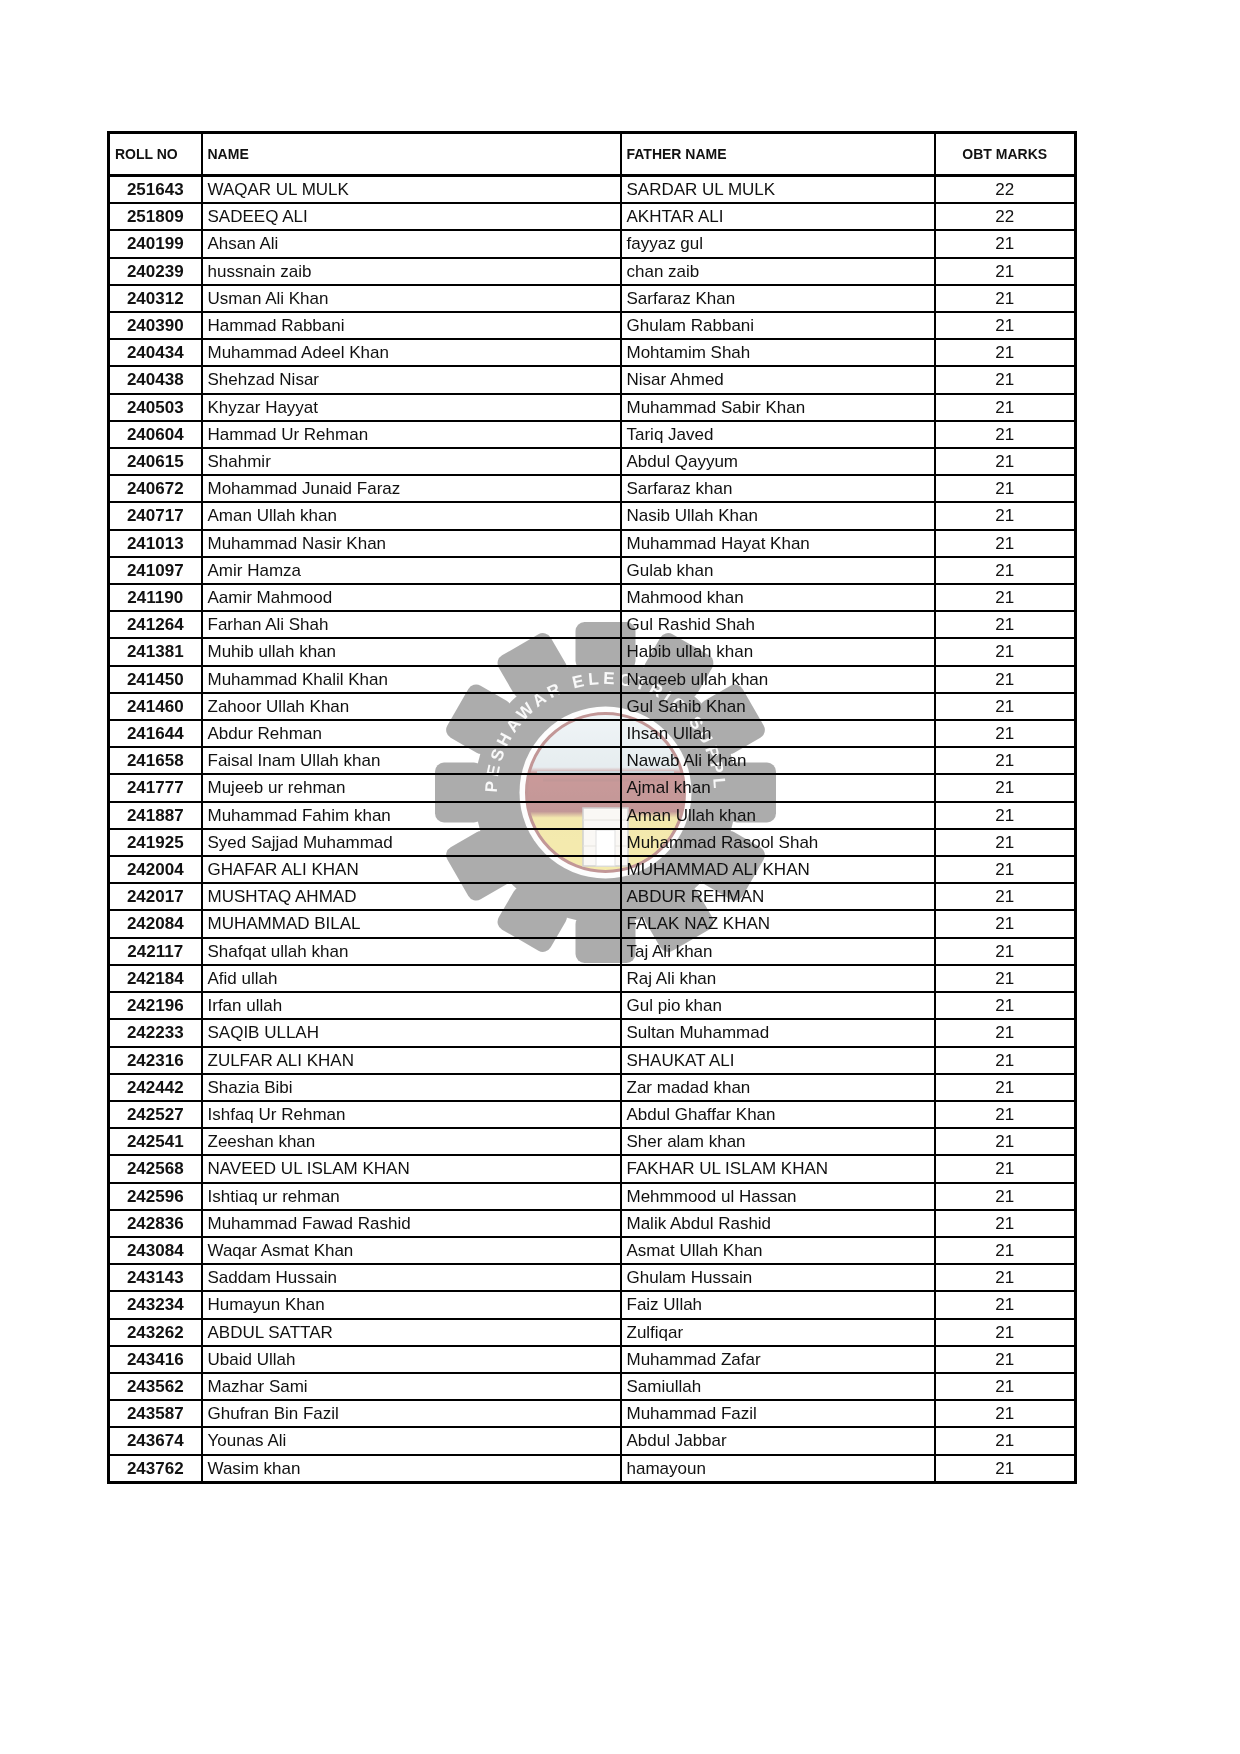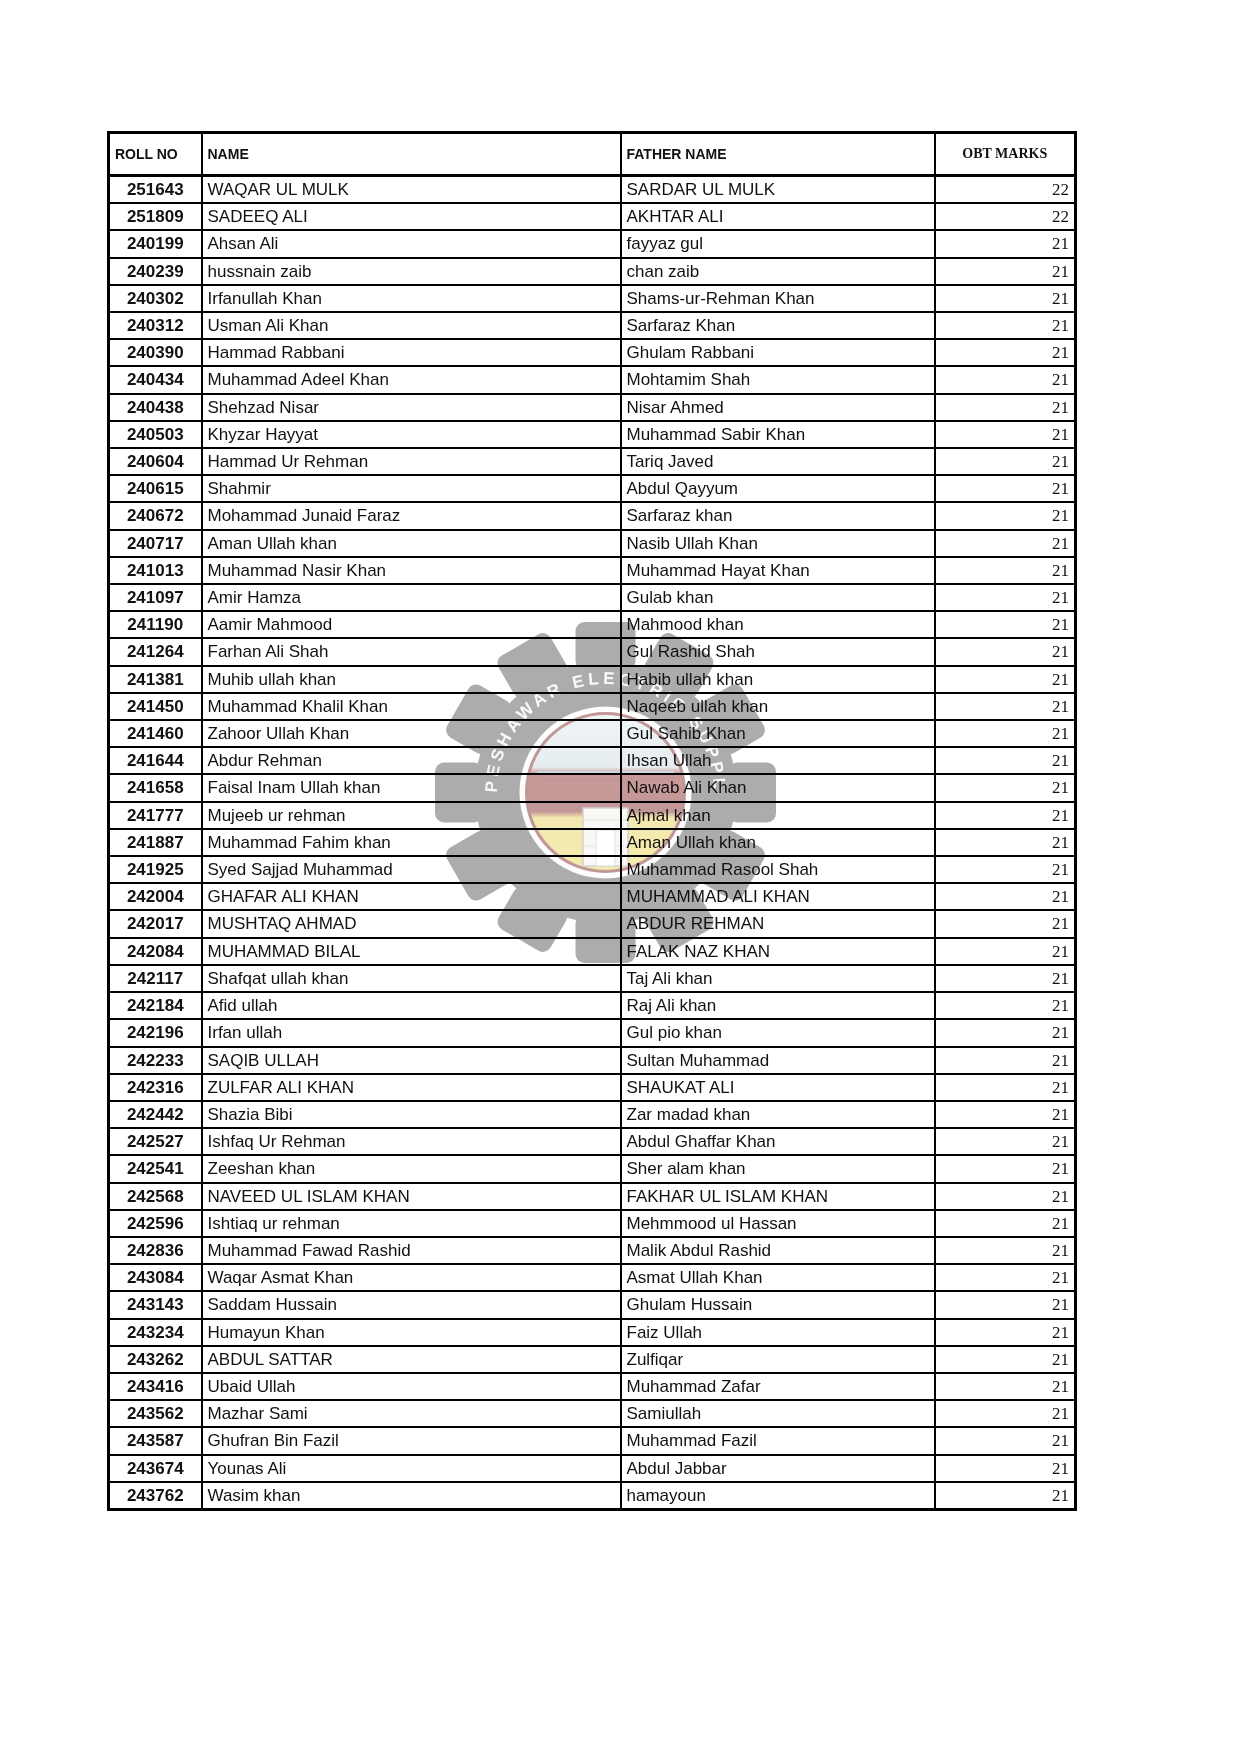--- a/index.html
+++ b/index.html
@@ -47,36 +47,36 @@
   }
   table.result-table { border: 3px solid #000; }
   table.result-table thead th {
     height: 40px;
     font-size: 14px;
     font-weight: bold;
     text-align: left;
     vertical-align: middle;
     border-bottom: 3px solid #000;
   }
-  table.result-table thead th.col-marks { text-align: center; font-family: Liberation Serif, serif; }
+  table.result-table thead th.col-marks { text-align: center; }
   table.result-table tbody td {
     height: 25.2px;
     line-height: 25.2px;
     font-size: 17px;
     vertical-align: middle;
   }
   td.cell-roll {
     font-weight: bold;
     font-size: 16px;
     text-align: center;
     padding-right: 12px;
     margin-left: 39px;
   }
   td.cell-name, td.cell-father { text-align: left; }
-  td.cell-marks { text-align: right; padding: 0; font-family: Liberation Serif, serif; }
+  td.cell-marks { text-align: center; padding: 0; }
 
   
   .footer-note {
     position: absolute;
     left: 524px;
     top: 1753px;
     font-size: 17px;
     z-index: 1;
   }
   .footer-page {
@@ -179,26 +179,20 @@
     <td class="cell-father">fayyaz gul</td>
     <td class="cell-marks">21</td>
   </tr>
         <tr>
     <td class="cell-roll">240239</td>
     <td class="cell-name">hussnain zaib</td>
     <td class="cell-father">chan zaib</td>
     <td class="cell-marks">21</td>
   </tr>
         <tr>
-    <td class="cell-roll">240302</td>
-    <td class="cell-name">Irfanullah Khan</td>
-    <td class="cell-father">Shams-ur-Rehman Khan</td>
-    <td class="cell-marks">21</td>
-  </tr>
-        <tr>
     <td class="cell-roll">240312</td>
     <td class="cell-name">Usman Ali Khan</td>
     <td class="cell-father">Sarfaraz Khan</td>
     <td class="cell-marks">21</td>
   </tr>
         <tr>
     <td class="cell-roll">240390</td>
     <td class="cell-name">Hammad Rabbani</td>
     <td class="cell-father">Ghulam Rabbani</td>
     <td class="cell-marks">21</td>

